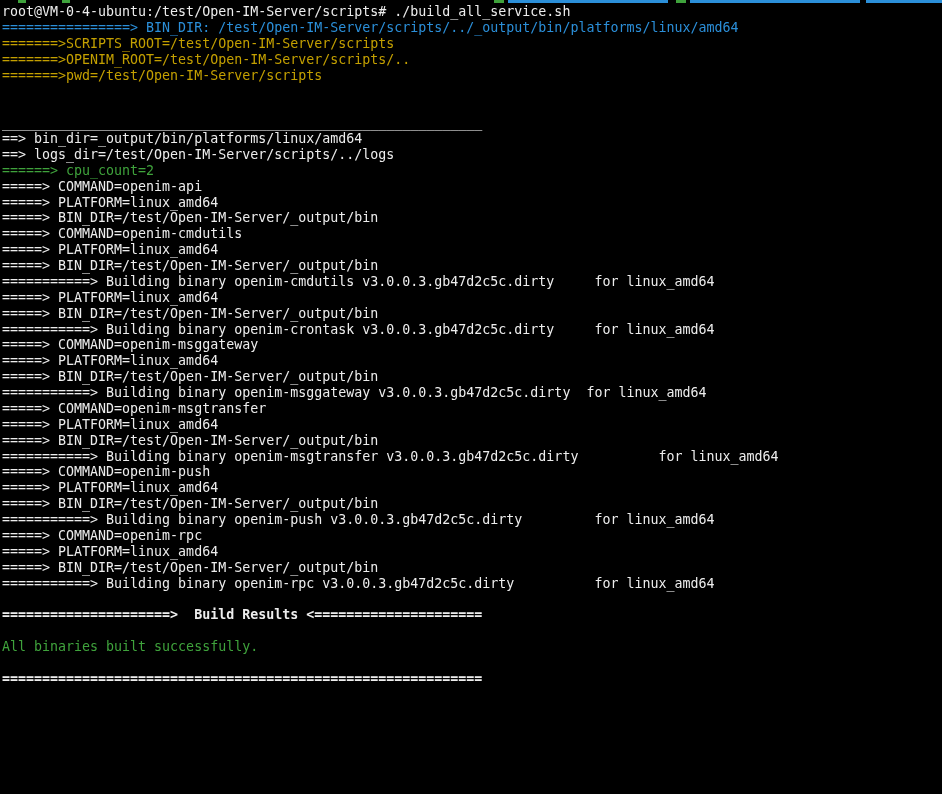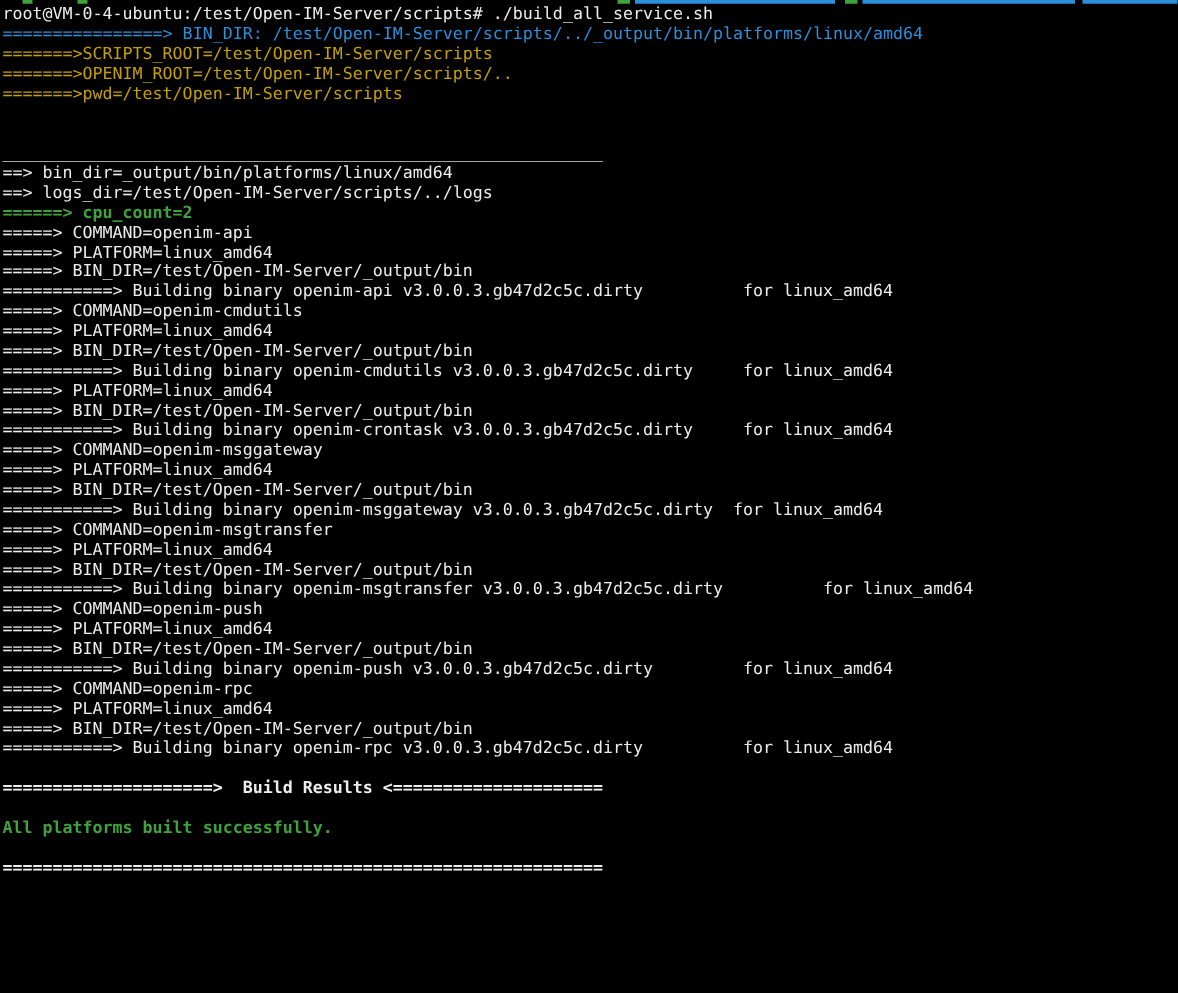--- a/index.html
+++ b/index.html
@@ -17,21 +17,21 @@
     line-height: 15.88px;
   }
   #sliver { position: absolute; top: 0; left: 0; width: 942px; height: 4px; }
   #sliver .frag { position: absolute; top: 0; height: 3px; display: block; }
   #lines { position: absolute; top: 4px; left: 2px; right: 0; }
   .line { white-space: pre; height: 15.88px; color: var(--white, #ededed); }
   .line span { display: inline; }
   .c-white  { color: var(--white,  #ededed); }
   .c-blue   { color: var(--blue,   #2b8fd9); }
   .c-yellow { color: var(--yellow, #c4a000); }
-  .c-green  { color: var(--green,  #3fa33c); font-weight: bold; }
+  .c-green  { color: var(--green,  #3fa33c); }
   .bold { font-weight: bold; }
   .hl { background: var(--highlight_bg, #2e7bd2); color: var(--highlight_text, #b9d7f3); }
 </style>
 </head>
 <body>
 
 <div class="terminal">
   <div id="sliver">
       <span class="frag" style="left: 18px; width: 8px; background: rgb(63, 163, 60);"></span>
       <span class="frag" style="left: 62px; width: 8px; background: rgb(63, 163, 60);"></span>
@@ -49,21 +49,20 @@
       <div class="line c-yellow"><span>=======&gt;pwd=/test/Open-IM-Server/scripts</span></div>
       <div class="line c-white"><span></span></div>
       <div class="line c-white"><span></span></div>
       <div class="line c-white"><span>____________________________________________________________</span></div>
       <div class="line c-white"><span>==&gt; bin_dir=_output/bin/platforms/linux/amd64</span></div>
       <div class="line c-white"><span>==&gt; logs_dir=/test/Open-IM-Server/scripts/../logs</span></div>
       <div class="line c-green"><span>======&gt; cpu_count=2</span></div>
       <div class="line c-white"><span>=====&gt; COMMAND=openim-api</span></div>
       <div class="line c-white"><span>=====&gt; PLATFORM=linux_amd64</span></div>
       <div class="line c-white"><span>=====&gt; BIN_DIR=/test/Open-IM-Server/_output/bin</span></div>
-      <div class="line c-white"><span>===========&gt; Building binary openim-api v3.0.0.3.gb47d2c5c.dirty          for linux_amd64</span></div>
       <div class="line c-white"><span>=====&gt; COMMAND=openim-cmdutils</span></div>
       <div class="line c-white"><span>=====&gt; PLATFORM=linux_amd64</span></div>
       <div class="line c-white"><span>=====&gt; BIN_DIR=/test/Open-IM-Server/_output/bin</span></div>
       <div class="line c-white"><span>===========&gt; Building binary openim-cmdutils v3.0.0.3.gb47d2c5c.dirty     for linux_amd64</span></div>
       <div class="line c-white"><span>=====&gt; PLATFORM=linux_amd64</span></div>
       <div class="line c-white"><span>=====&gt; BIN_DIR=/test/Open-IM-Server/_output/bin</span></div>
       <div class="line c-white"><span>===========&gt; Building binary openim-crontask v3.0.0.3.gb47d2c5c.dirty     for linux_amd64</span></div>
       <div class="line c-white"><span>=====&gt; COMMAND=openim-msggateway</span></div>
       <div class="line c-white"><span>=====&gt; PLATFORM=linux_amd64</span></div>
       <div class="line c-white"><span>=====&gt; BIN_DIR=/test/Open-IM-Server/_output/bin</span></div>
@@ -76,17 +75,17 @@
       <div class="line c-white"><span>=====&gt; PLATFORM=linux_amd64</span></div>
       <div class="line c-white"><span>=====&gt; BIN_DIR=/test/Open-IM-Server/_output/bin</span></div>
       <div class="line c-white"><span>===========&gt; Building binary openim-push v3.0.0.3.gb47d2c5c.dirty         for linux_amd64</span></div>
       <div class="line c-white"><span>=====&gt; COMMAND=openim-rpc</span></div>
       <div class="line c-white"><span>=====&gt; PLATFORM=linux_amd64</span></div>
       <div class="line c-white"><span>=====&gt; BIN_DIR=/test/Open-IM-Server/_output/bin</span></div>
       <div class="line c-white"><span>===========&gt; Building binary openim-rpc v3.0.0.3.gb47d2c5c.dirty          for linux_amd64</span></div>
       <div class="line c-white"><span></span></div>
       <div class="line c-white bold"><span>=====================&gt;  Build Results &lt;=====================</span></div>
       <div class="line c-white"><span></span></div>
-      <div class="line c-green"><span>All platforms built successfully.</span></div>
+      <div class="line c-green"><span>All binaries built successfully.</span></div>
       <div class="line c-white"><span></span></div>
       <div class="line c-white bold"><span>============================================================</span></div>
     </div>
 </div>
 
 </body></html>

